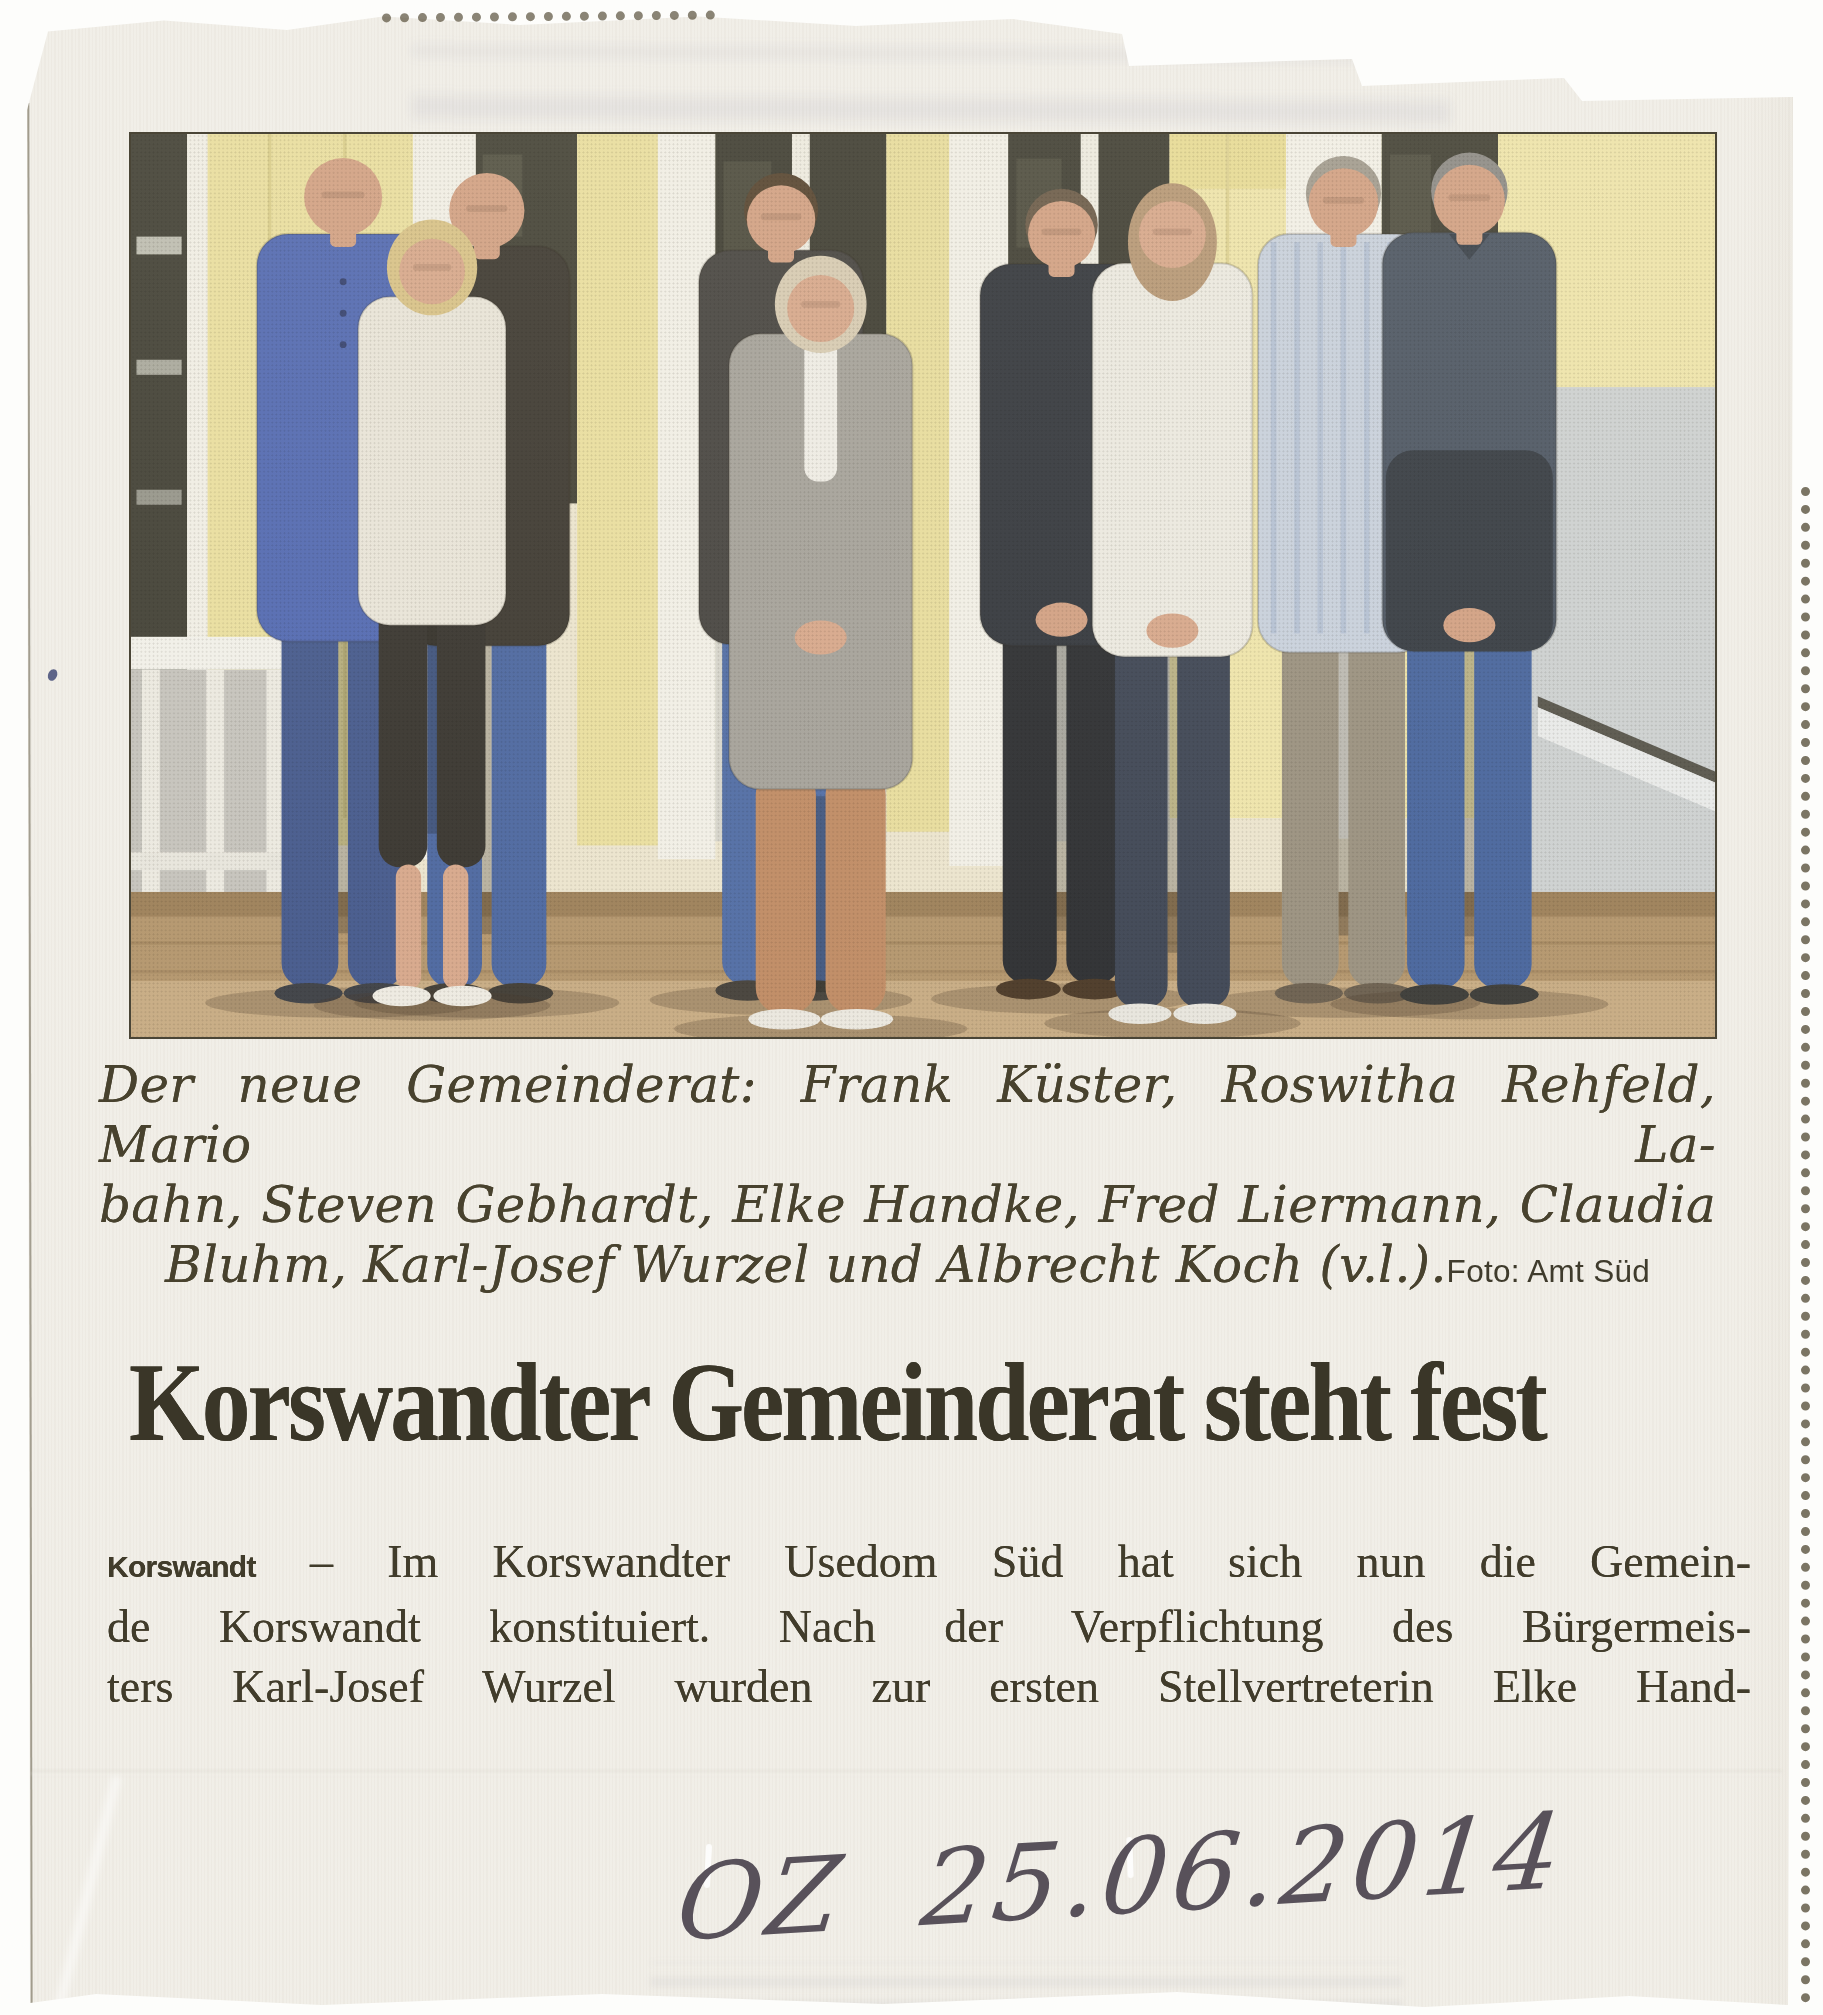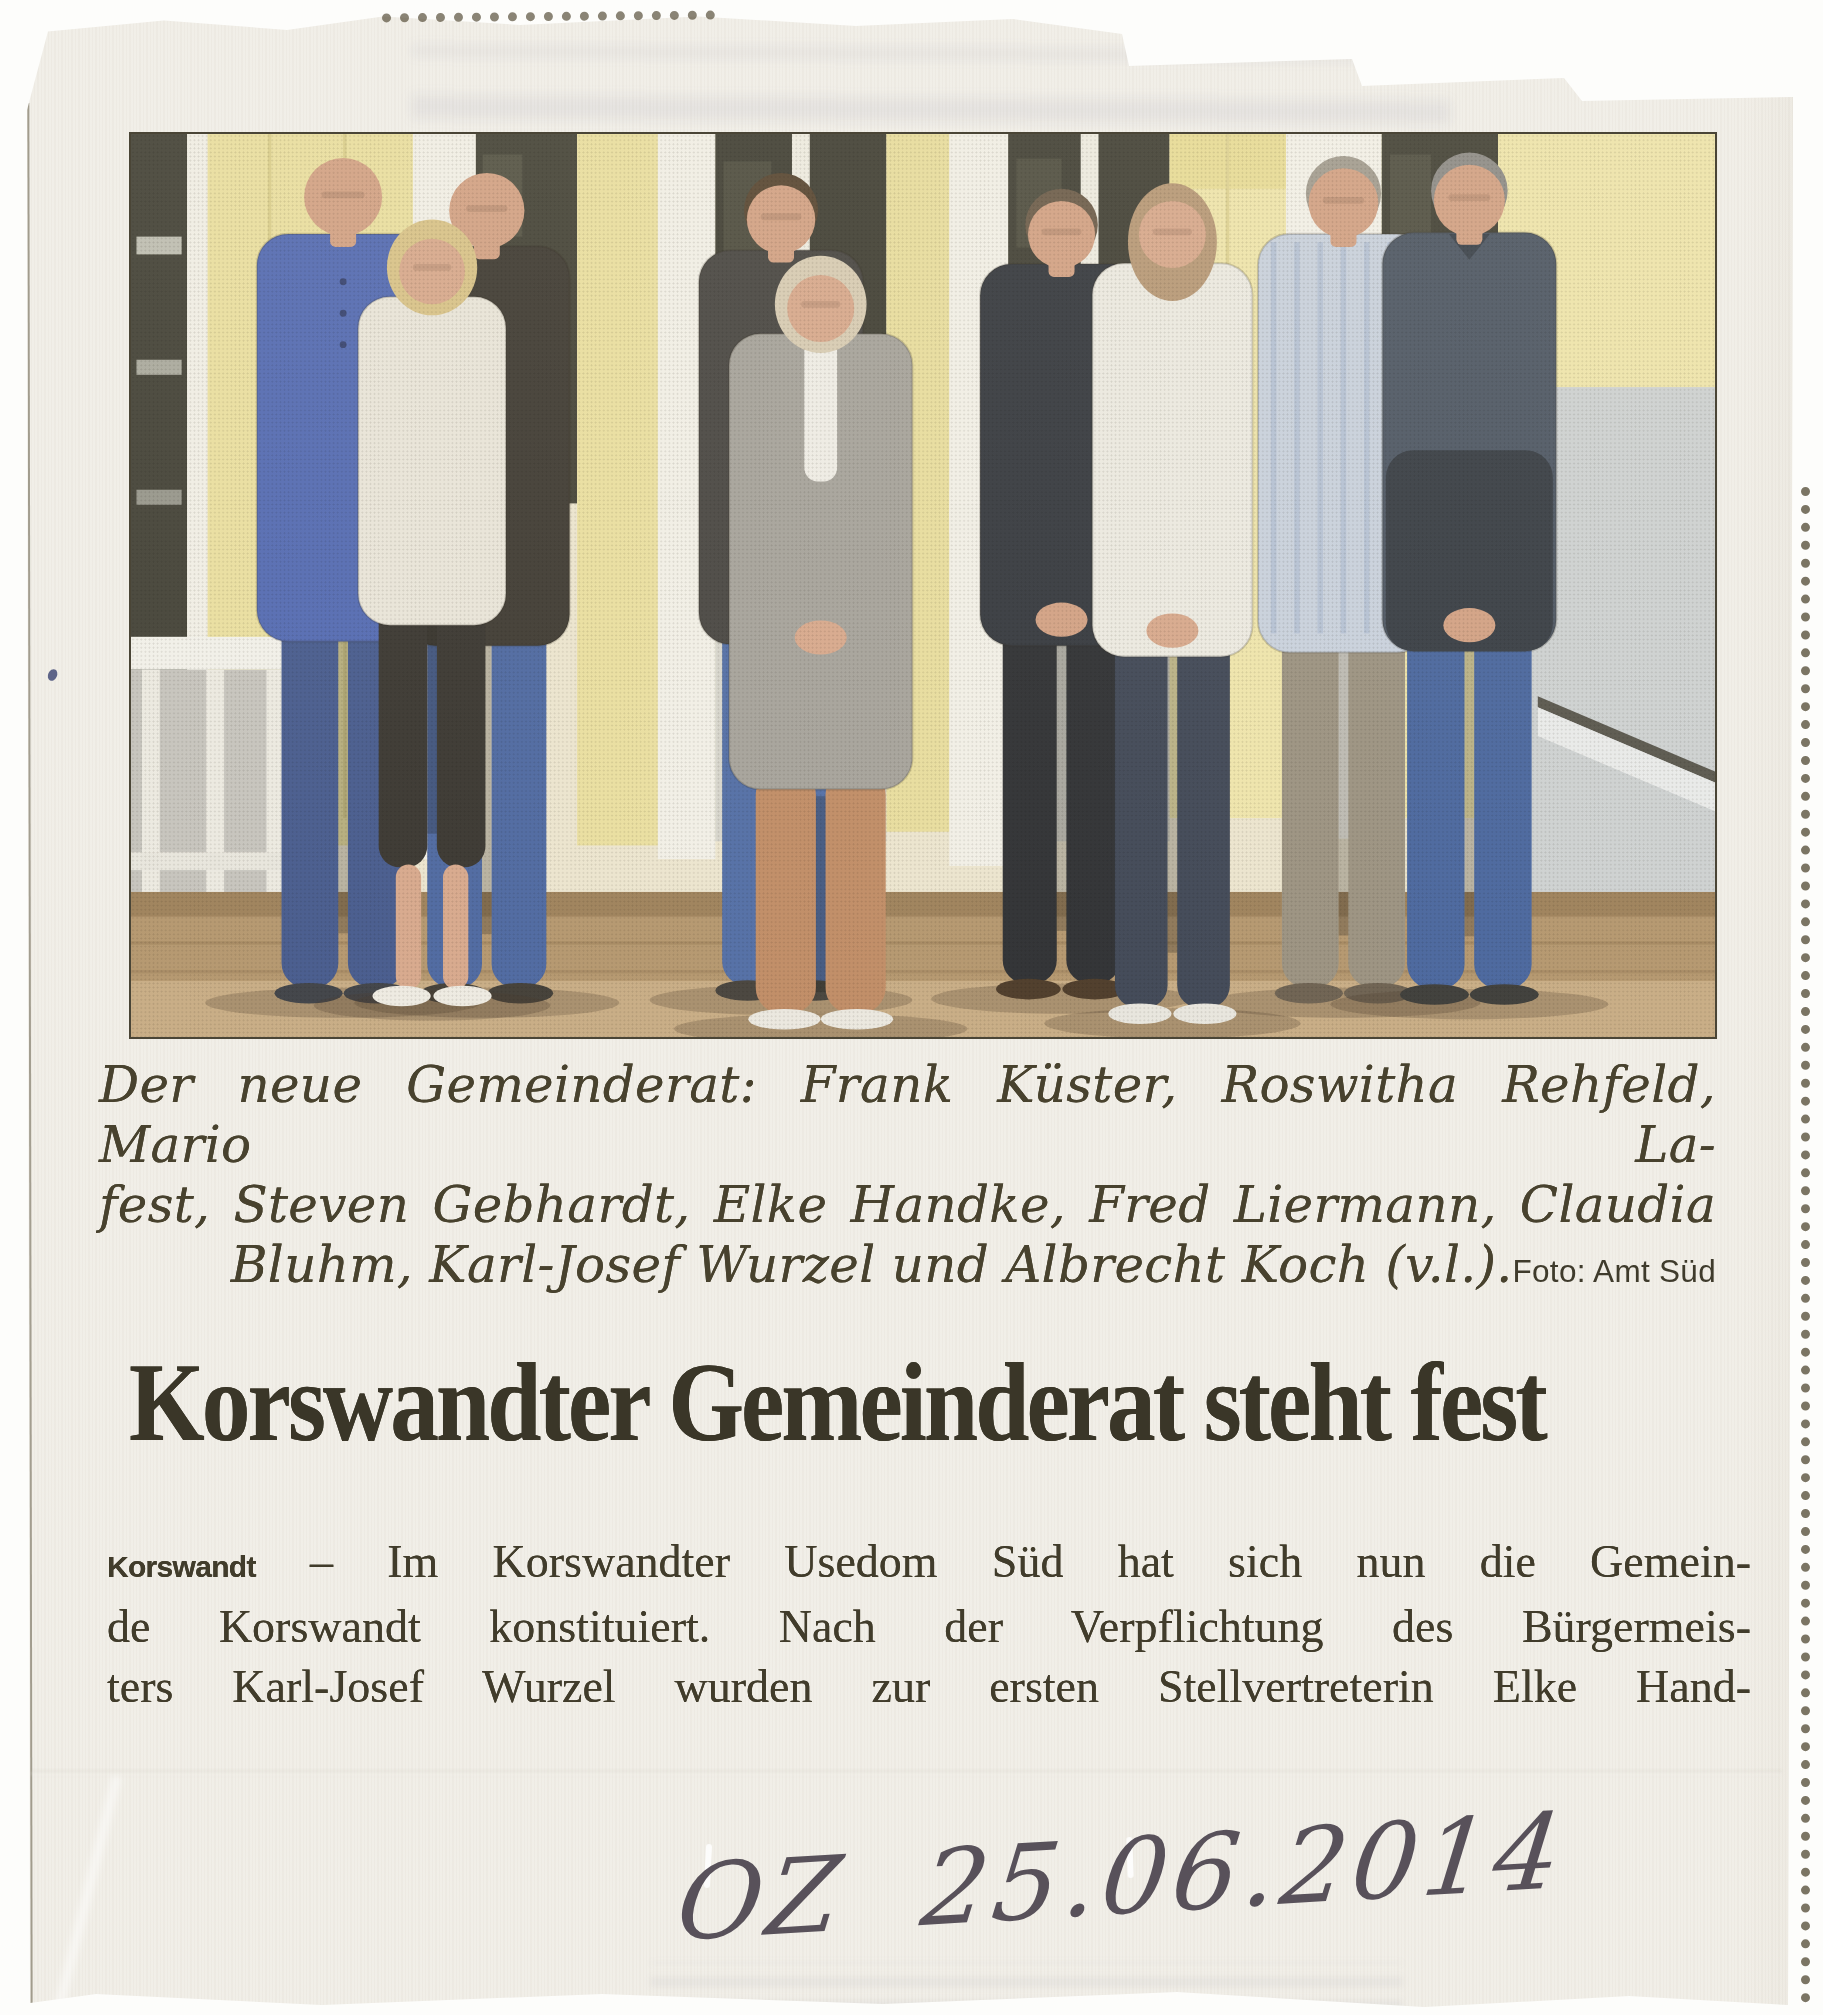--- a/index.html
+++ b/index.html
@@ -55,21 +55,21 @@
     background:linear-gradient(180deg, rgba(238,230,206,.12), rgba(238,230,206,.05));}
   .photo .halftone{position:absolute;inset:0;pointer-events:none;
     background-image:radial-gradient(rgba(52,45,32,.85) 0.7px, transparent 1.1px);
     background-size:4.1px 4.1px;opacity:.15;mix-blend-mode:multiply;}
   
   .caption{position:absolute;left:99px;top:1055px;width:1617px;
     font-family:"DejaVu Serif",serif;font-style:italic;
     font-size:50px;line-height:60px;color:#48422e;letter-spacing:0.3px;
     text-shadow:0 0 0.4px currentColor;}
   .justify{text-align:justify;text-align-last:justify;}
-  .cap-last{display:flex;justify-content:flex-end;align-items:baseline;}
+  .cap-last{display:flex;justify-content:center;align-items:baseline;}
   .credit{font-family:Liberation Sans, sans-serif;font-style:normal;
     font-size:31.5px;color:#3f3b2c;letter-spacing:0.3px;text-shadow:none;white-space:nowrap;}
   
   .headline{position:absolute;left:129px;top:1344px;margin:0;white-space:nowrap;
     font-family:"Liberation Serif",serif;font-weight:700;
     font-size:112px;line-height:1.05;letter-spacing:-3.4px;color:#3a3628;
     transform:scaleX(.87);transform-origin:left top;
     text-shadow:0 0 0.7px currentColor;}
   
   .body-text{position:absolute;left:107px;top:1532px;width:1644px;
@@ -290,21 +290,21 @@
             <rect x="1493.4" y="138" width="57.2" height="10" rx="5" fill="rgba(60,38,25,.13)"></rect>
           </g>
         </g>
     </svg>
     <div class="veil"></div>
     <div class="halftone"></div>
   </figure>
 
   <div class="caption">
     <div class="justify">Der neue Gemeinderat: Frank Küster, Roswitha Rehfeld, Mario La-</div>
-    <div class="justify">fest, Steven Gebhardt, Elke Handke, Fred Liermann, Claudia</div>
+    <div class="justify">bahn, Steven Gebhardt, Elke Handke, Fred Liermann, Claudia</div>
     <div class="cap-last">
       <span>Bluhm, Karl-Josef Wurzel und Albrecht Koch (v.l.).</span>
       <span class="credit">Foto: Amt Süd</span>
     </div>
   </div>
 
   <h1 class="headline">Korswandter Gemeinderat steht fest</h1>
 
   <div class="body-text">
     <div class="justify"><b class="lead">Korswandt</b> <span>– Im Korswandter Usedom Süd hat sich nun die Gemein-</span></div>

